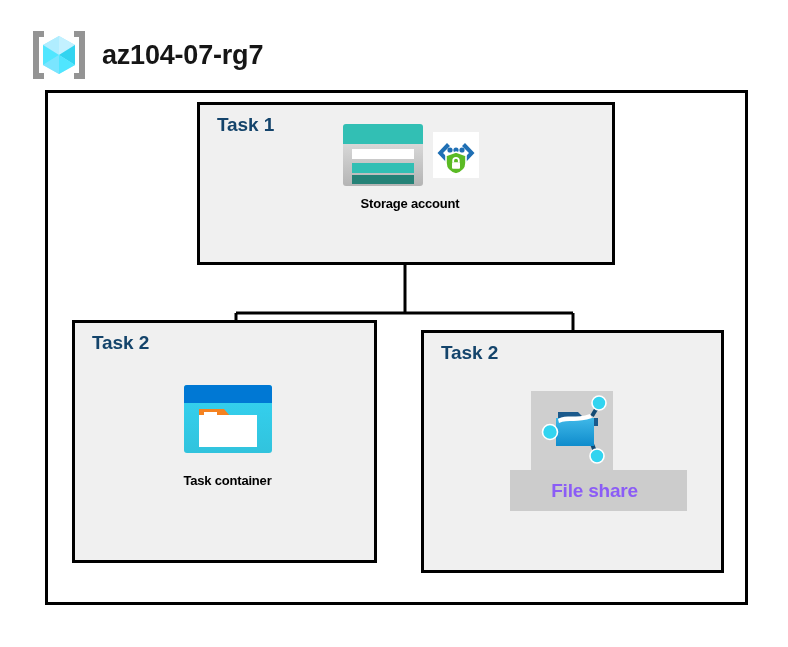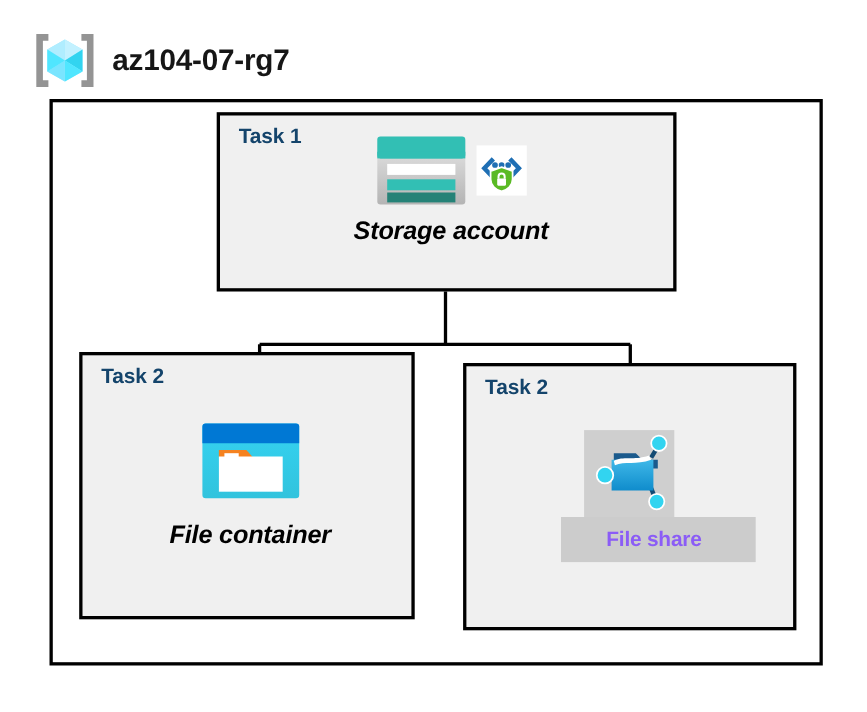--- a/index.html
+++ b/index.html
@@ -67,26 +67,25 @@
     letter-spacing: -0.1px;
   }
 
   .node {
     position: absolute;
     display: flex;
     flex-direction: column;
     align-items: center;
   }
   .node-label {
-    font-size: 23px;
+    font-size: 13px;
     font-weight: bold;
     color: #000000;
     white-space: nowrap;
     letter-spacing: -0.2px;
-    font-style: italic;
   }
 
   
   #storage-node   { left: 100px; top: 17px;  width: 220px; }
   #storage-node .node-label { margin-top: 8px; }
   #blob-node      { left: 50px;  top: 60px;  width: 205px; }
   #blob-node .node-label { margin-top: 18px; }
 
   
   .icon-row { display: flex; align-items: center; gap: 8px; }
@@ -208,21 +207,21 @@
         </linearGradient>
       </defs>
       <rect x="2" y="2" width="88" height="68" rx="3" fill="url(#blobBody)"></rect>
       <path d="M5 2 H87 A3 3 0 0 1 90 5 V20 H2 V5 A3 3 0 0 1 5 2 Z" fill="#0078d4"></path>
 
       <path d="M17 26 H42 L48 33 H17 Z" fill="#f58220"></path>
       <rect x="22" y="29" width="13" height="3.5" fill="#ffffff"></rect>
 
       <rect x="17" y="32" width="58" height="32" fill="#ffffff"></rect>
     </svg>
-    <div class="node-label">File container</div>
+    <div class="node-label">Task container</div>
   </div>
 </div>
 
 <div id="task3-panel" class="task-panel">
   <div class="task-label">Task 2</div>
 </div>
 
 <div id="fs-plate-icon"></div>
 <div id="fs-plate-label"></div>
 

